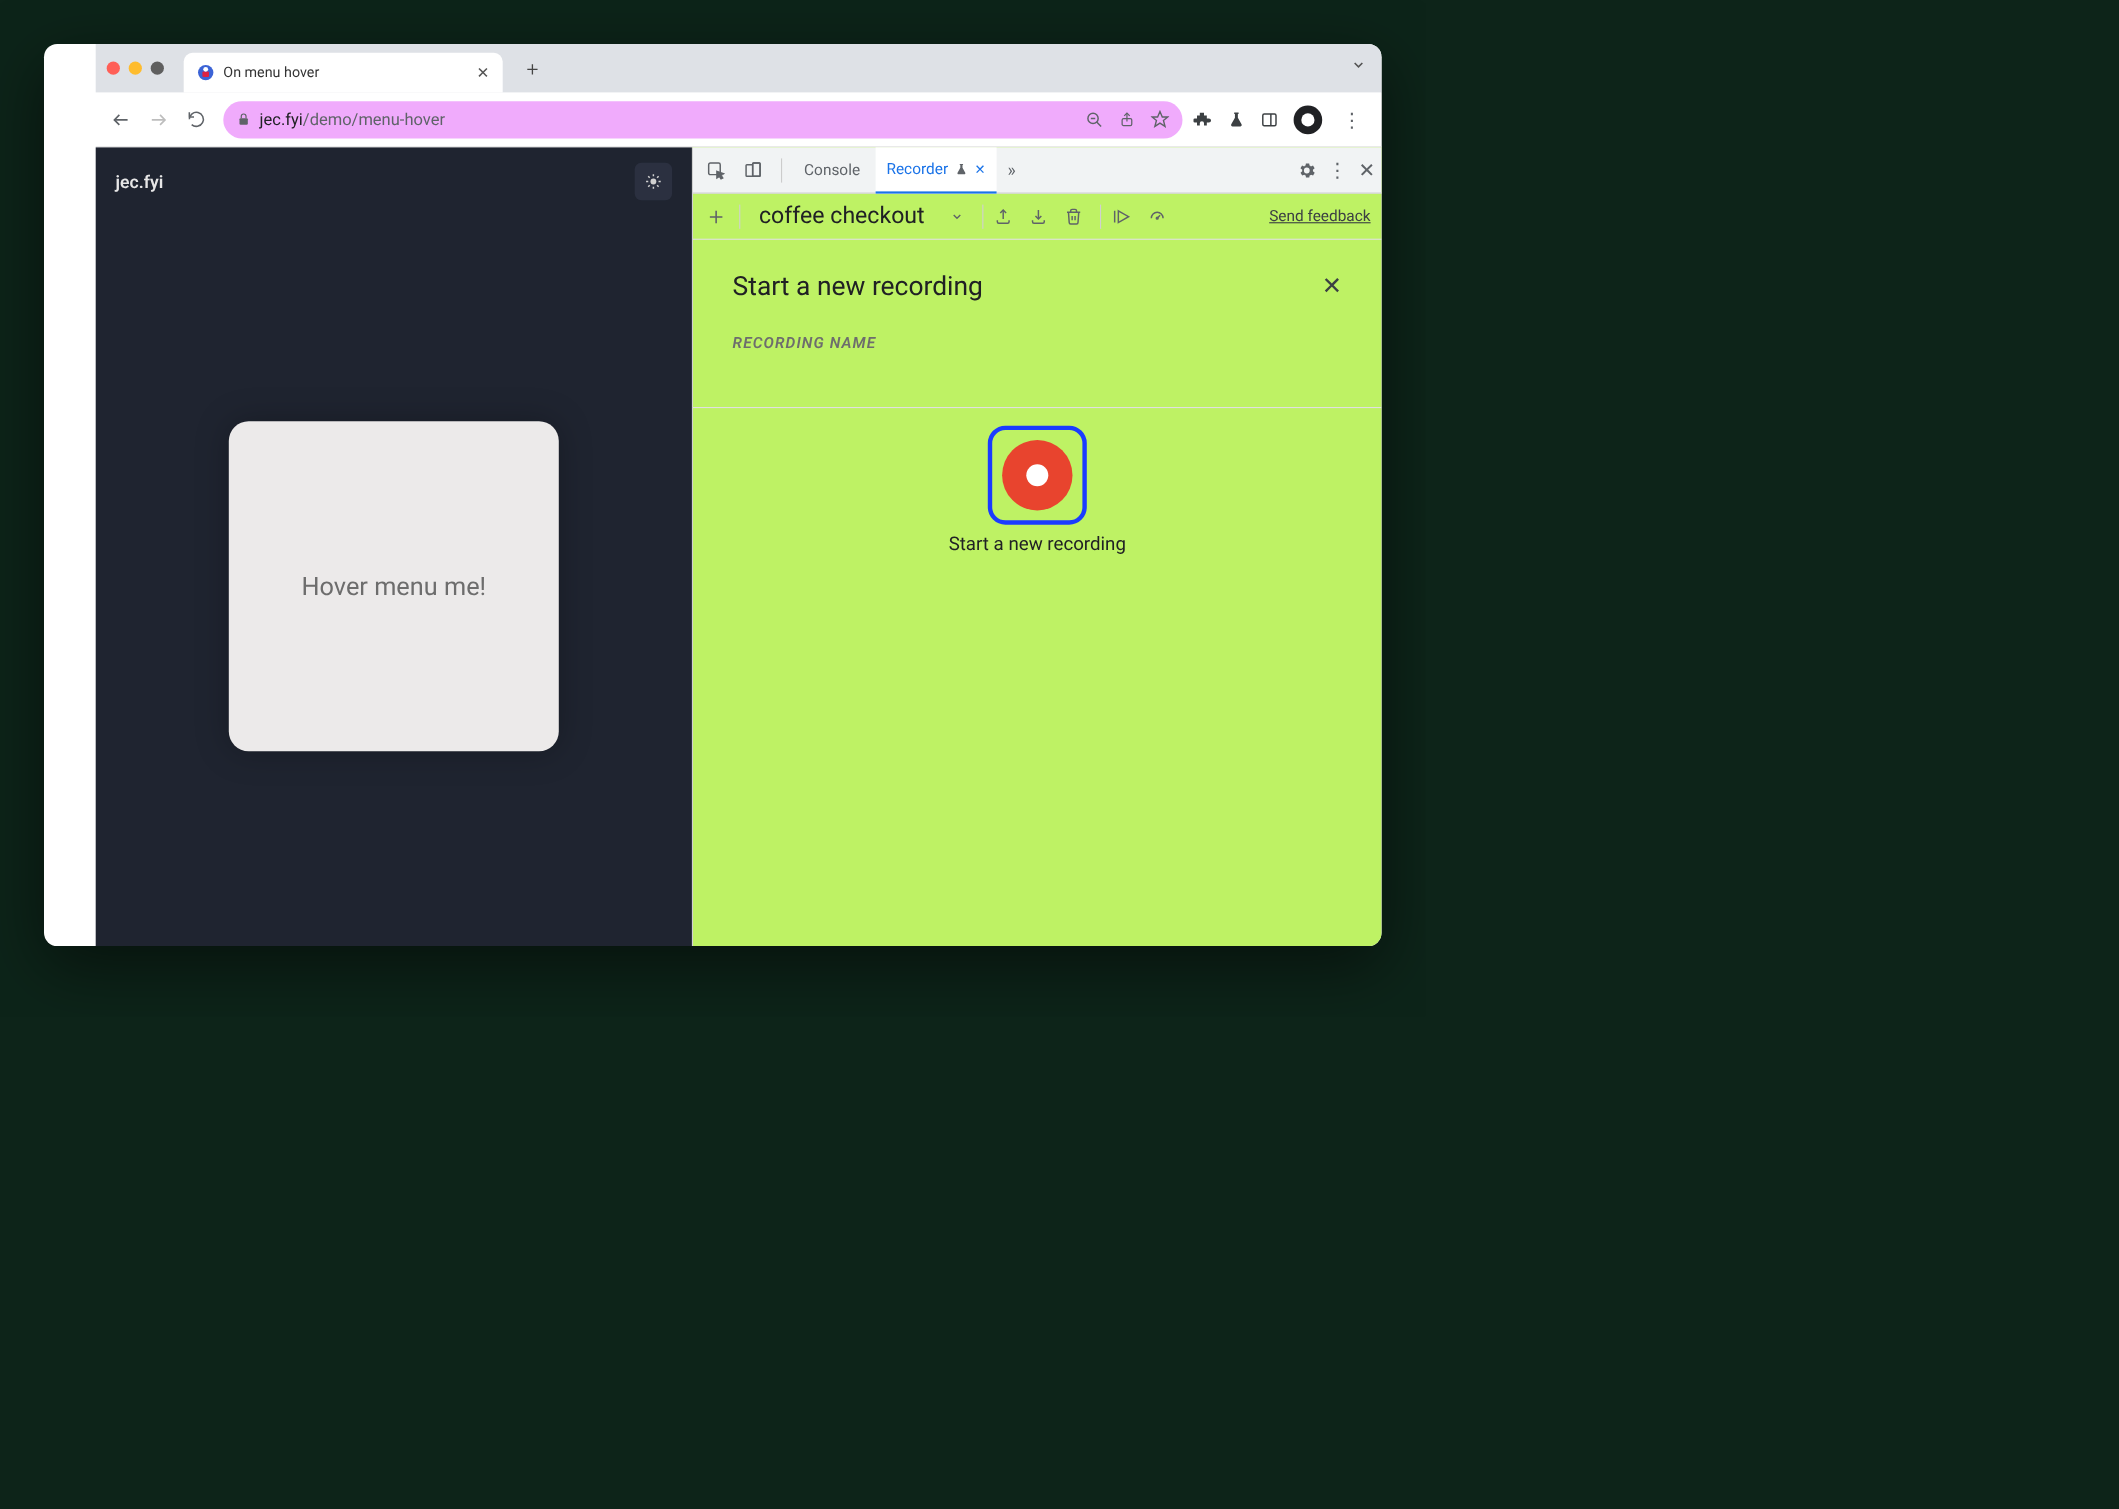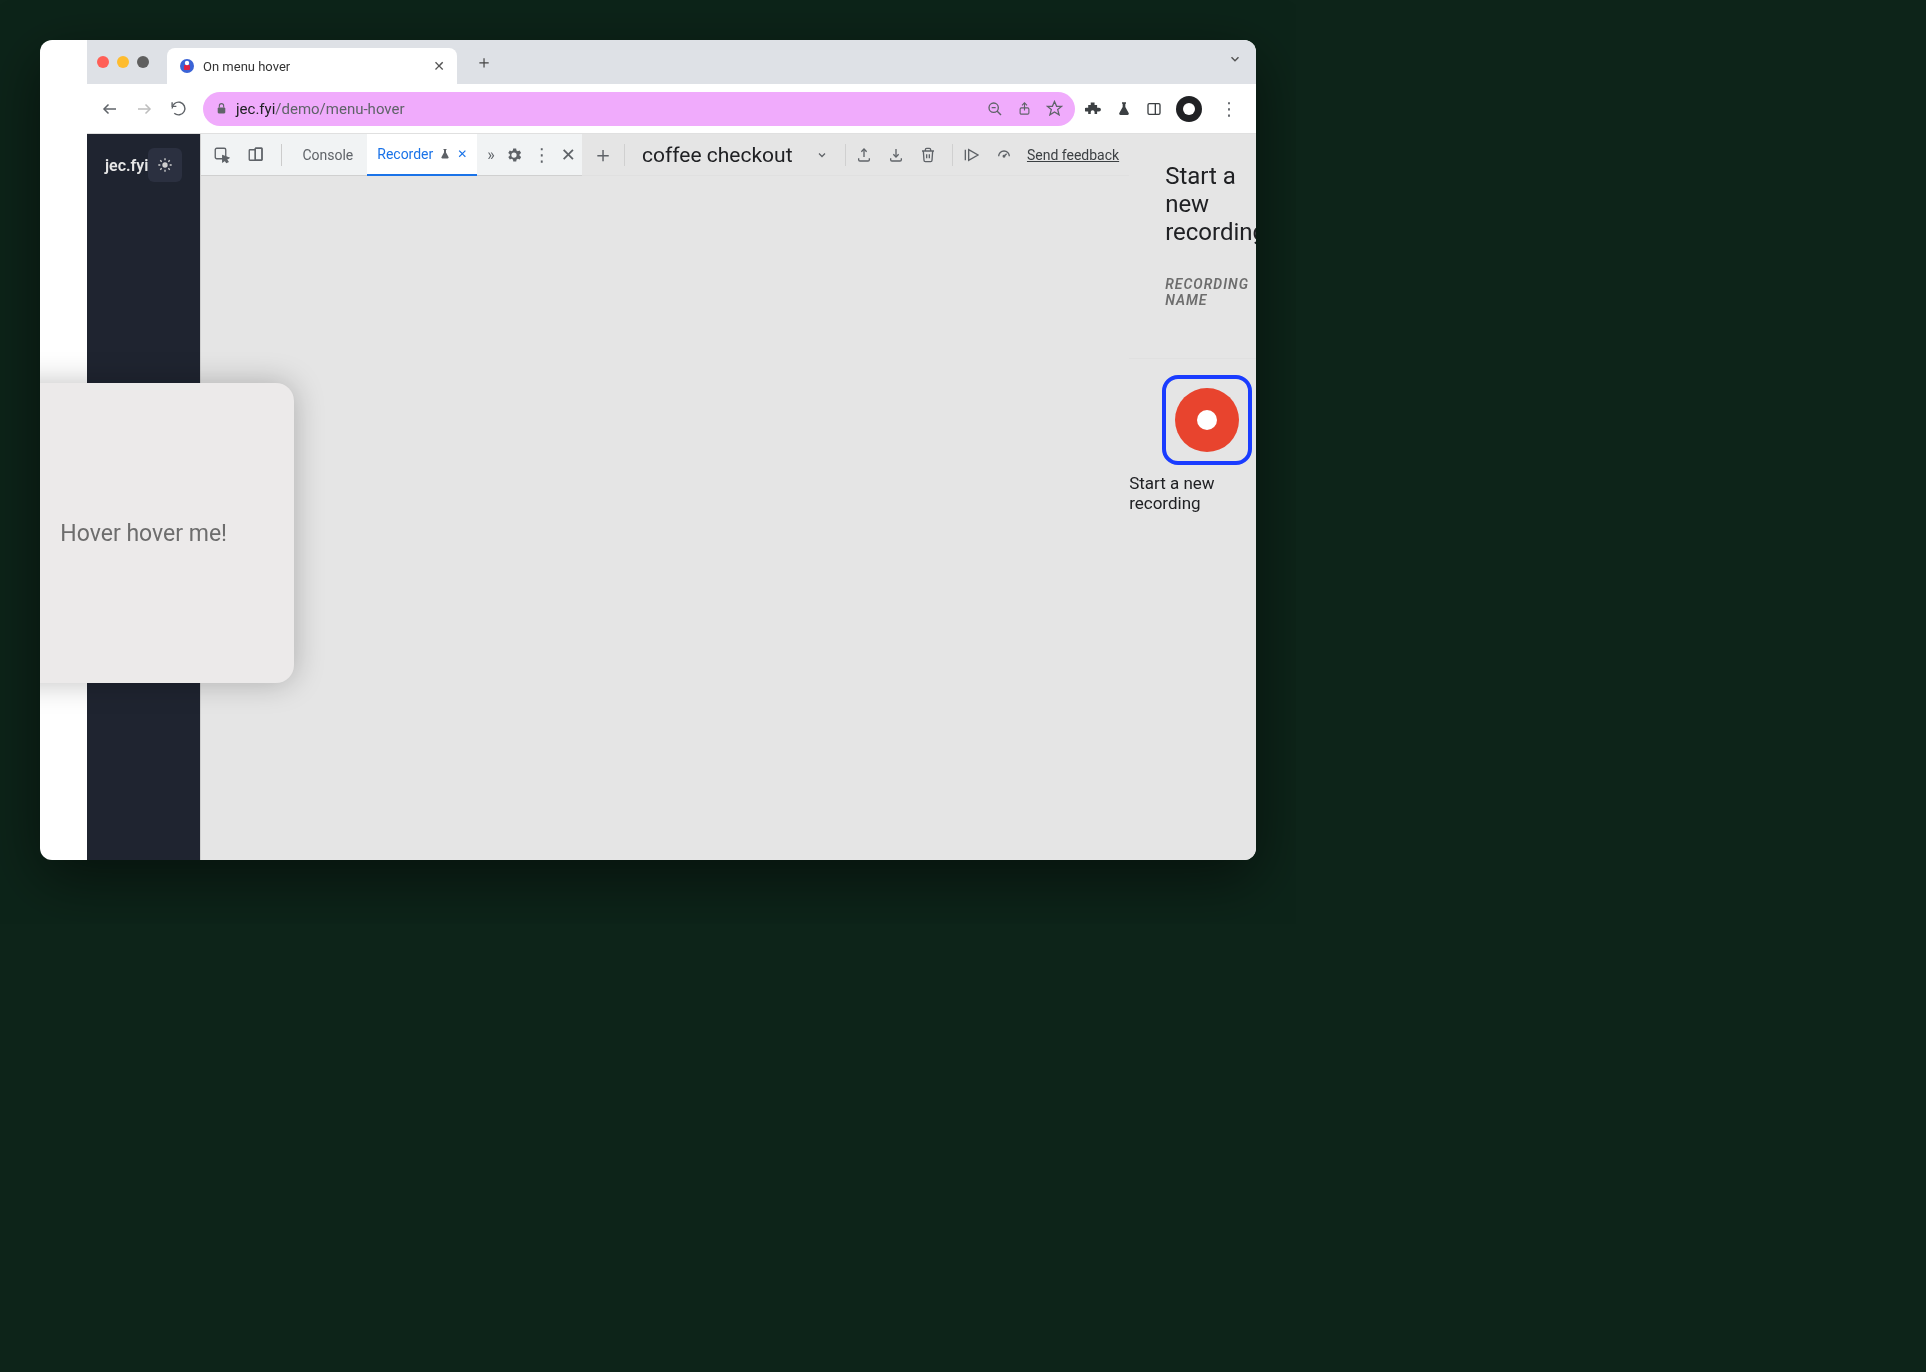--- a/index.html
+++ b/index.html
@@ -103,21 +103,21 @@
   }
   .hover-card {
     width:300px; height:300px; background:#eceaea; border-radius:18px;
     position:absolute; left:50%; top:55%; transform:translate(-50%,-50%);
     display:flex; align-items:center; justify-content:center;
     box-shadow:0 0 30px rgba(0,0,0,0.25);
   }
   .hover-card-text { color:#6d6d6d; font-size:23px; }
   
   .devtools {
-    flex:1; background:#e5e5e5; display:flex; flex-direction:row; border-left:1px solid #d0d0d0;
+    flex:1; background:#bef264; display:flex; flex-direction:column; border-left:1px solid #d0d0d0;
   }
   .dt-tabs {
     height:42px; background:#f1f3f4; display:flex; align-items:center; padding:0 6px; gap:4px; border-bottom:1px solid #d0d0d0;
   }
   .dt-icon-btn { width:30px; height:30px; display:flex; align-items:center; justify-content:center; color:#5f6368; cursor:pointer; border-radius:2px; }
   .dt-sep { width:1px; height:22px; background:#ccc; margin:0 6px; }
   .dt-tab { padding:0 10px; font-size:14px; color:#5f6368; height:42px; display:flex; align-items:center; cursor:pointer; gap:6px; }
   .dt-tab.active { color:#1a73e8; border-bottom:2px solid #1a73e8; background:#fff; }
   .dt-tab .flask { font-size:13px; }
   .dt-tab .x { font-size:12px; cursor:pointer; }
@@ -291,21 +291,21 @@
                 <line x1="19" y1="12" x2="22" y2="12"></line>
                 <line x1="4.9" y1="4.9" x2="7" y2="7"></line>
                 <line x1="17" y1="17" x2="19.1" y2="19.1"></line>
                 <line x1="4.9" y1="19.1" x2="7" y2="17"></line>
                 <line x1="17" y1="7" x2="19.1" y2="4.9"></line>
               </g>
             </svg>
         </div>
       </div>
       <div class="hover-card">
-        <span class="hover-card-text">Hover hover me!</span>
+        <span class="hover-card-text">Hover menu me!</span>
       </div>
     </div>
 
     <div class="devtools">
       <div class="dt-tabs">
         <div class="dt-icon-btn">
           <svg width="18" height="18" viewBox="0 0 24 24" fill="none" stroke="#5f6368" stroke-width="1.8">
               <rect x="3" y="3" width="14" height="14" rx="2"></rect>
               <path d="M13 13l8 3-3 2 2 3-2 1-2-3-3 2z" fill="#5f6368"></path>
             </svg>

